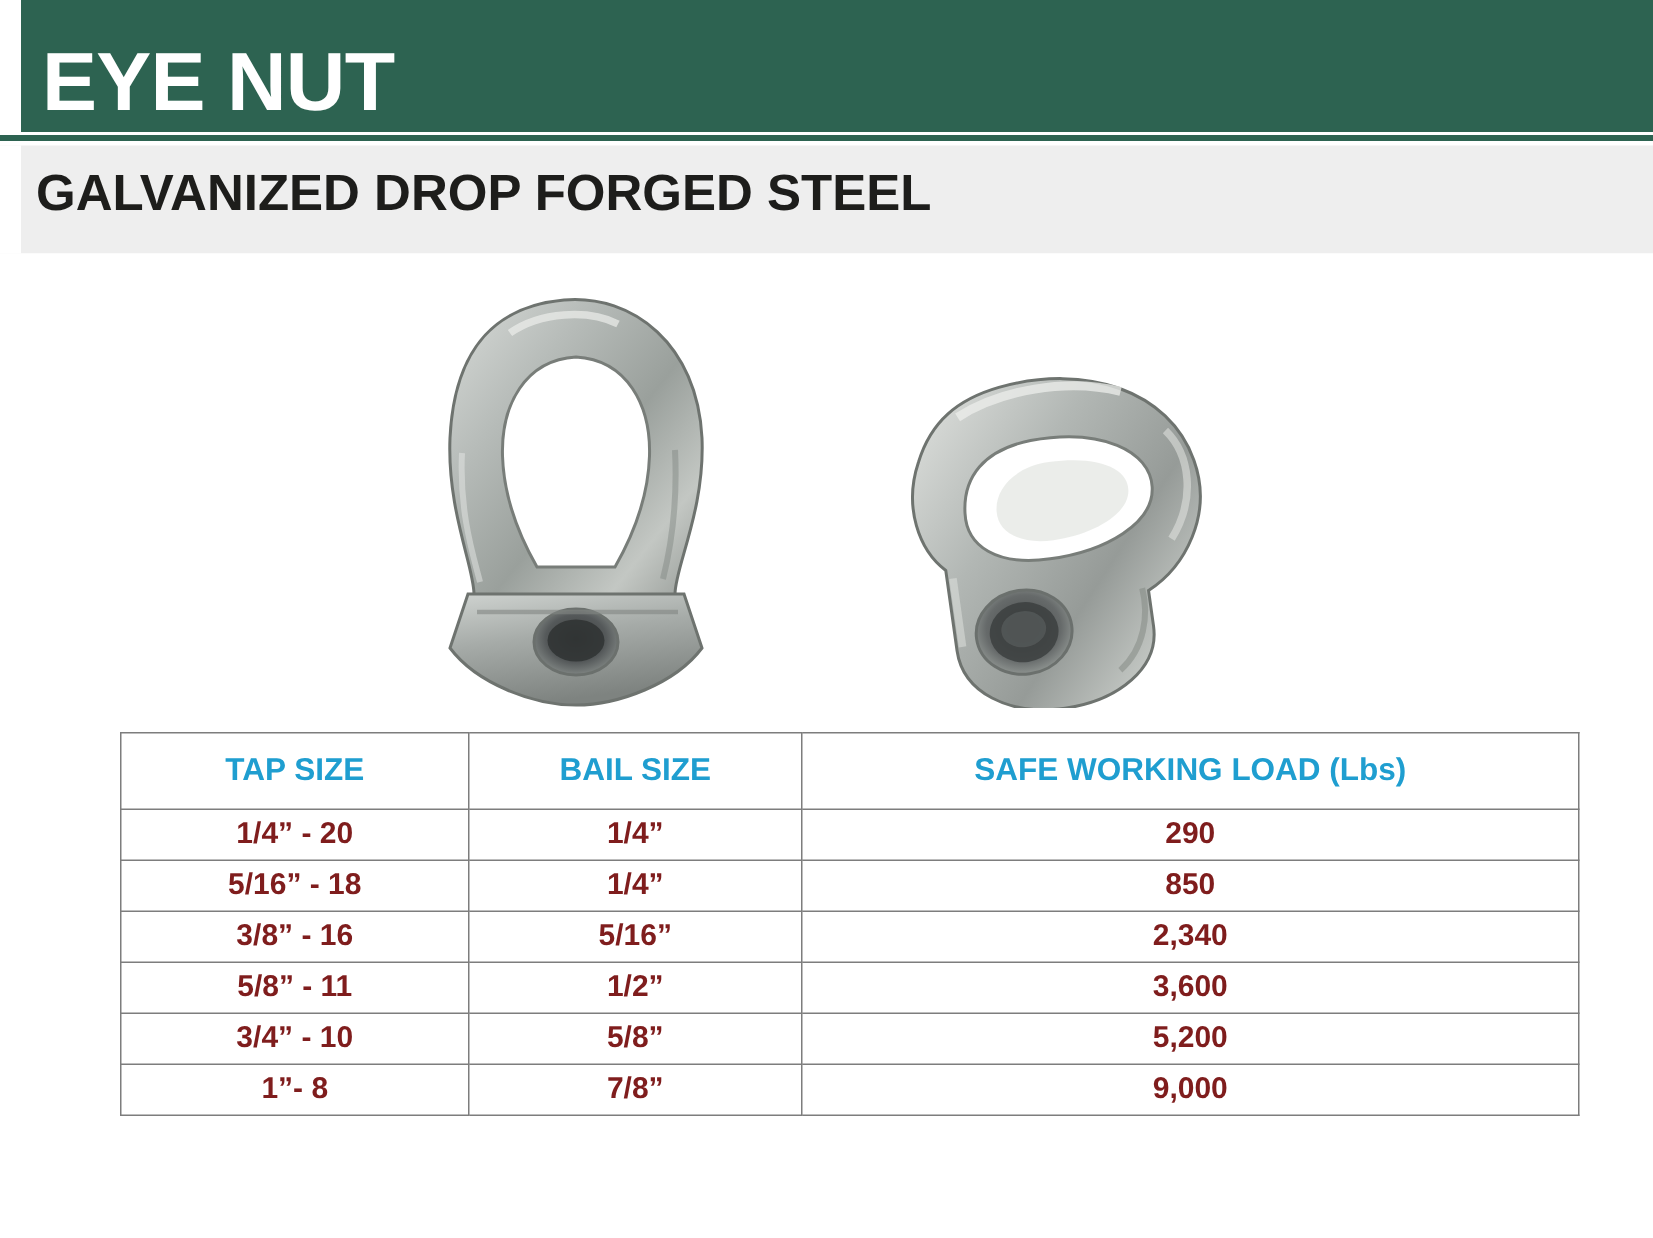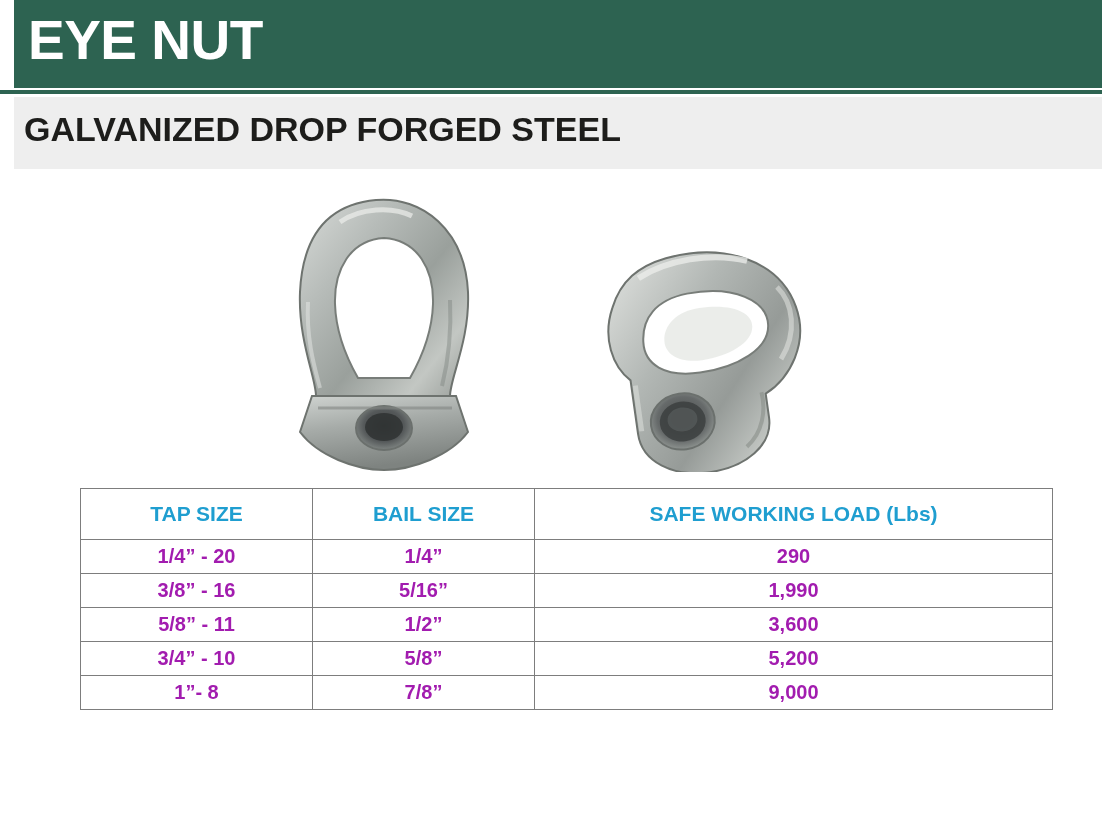--- a/index.html
+++ b/index.html
@@ -29,21 +29,21 @@
     position: absolute;
     left: 0;
     top: 0;
     width: 14px;
     height: 88px;
     background: #ffffff;
   }
   .header-title {
     position: absolute;
     left: 28px;
-    top: 2px;
+    top: 16px;
     color: #ffffff;
     font-size: 55px;
     font-weight: bold;
     letter-spacing: -0.5px;
     line-height: 76px;
     white-space: nowrap;
     font-family: "Liberation Sans", sans-serif;
   }
   .header-underline {
     position: absolute;
@@ -117,21 +117,21 @@
     font-family: "Liberation Sans", sans-serif;
   }
   .spec-table th {
     color: #1f9ed0;
     font-size: 21px;
     font-weight: bold;
     height: 38px;
     padding: 13px;
   }
   .spec-table td {
-    color: #a21caf;
+    color: #7f1d1d;
     font-size: 20px;
     font-weight: bold;
     height: 34px;
     padding: 0;
   }
   .col-tap { width: 232px; }
   .col-bail { width: 222px; }
   .col-swl { width: 518px; }
 </style>
 </head>
@@ -235,23 +235,28 @@
       <th class="col-swl">SAFE WORKING LOAD (Lbs)</th>
     </tr>
   </thead>
   <tbody>
     <tr>
       <td>1/4” - 20</td>
       <td>1/4”</td>
       <td>290</td>
     </tr>
     <tr>
+      <td>5/16” - 18</td>
+      <td>1/4”</td>
+      <td>850</td>
+    </tr>
+    <tr>
       <td>3/8” - 16</td>
       <td>5/16”</td>
-      <td>1,990</td>
+      <td>2,340</td>
     </tr>
     <tr>
       <td>5/8” - 11</td>
       <td>1/2”</td>
       <td>3,600</td>
     </tr>
     <tr>
       <td>3/4” - 10</td>
       <td>5/8”</td>
       <td>5,200</td>

